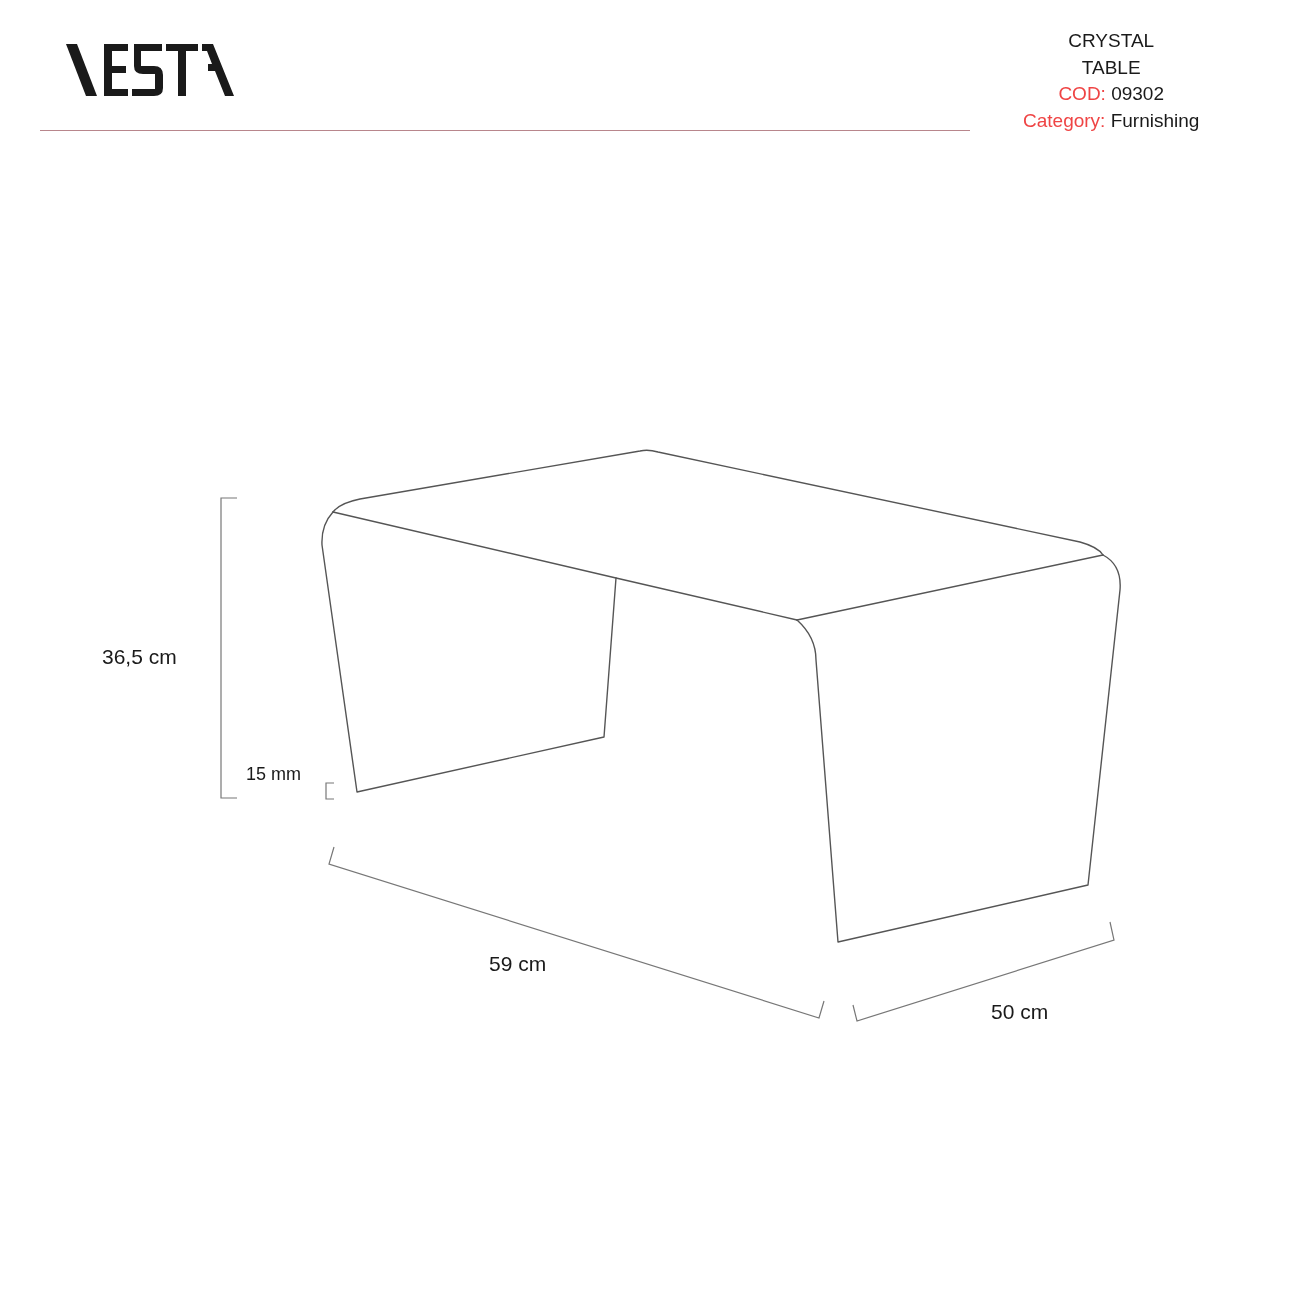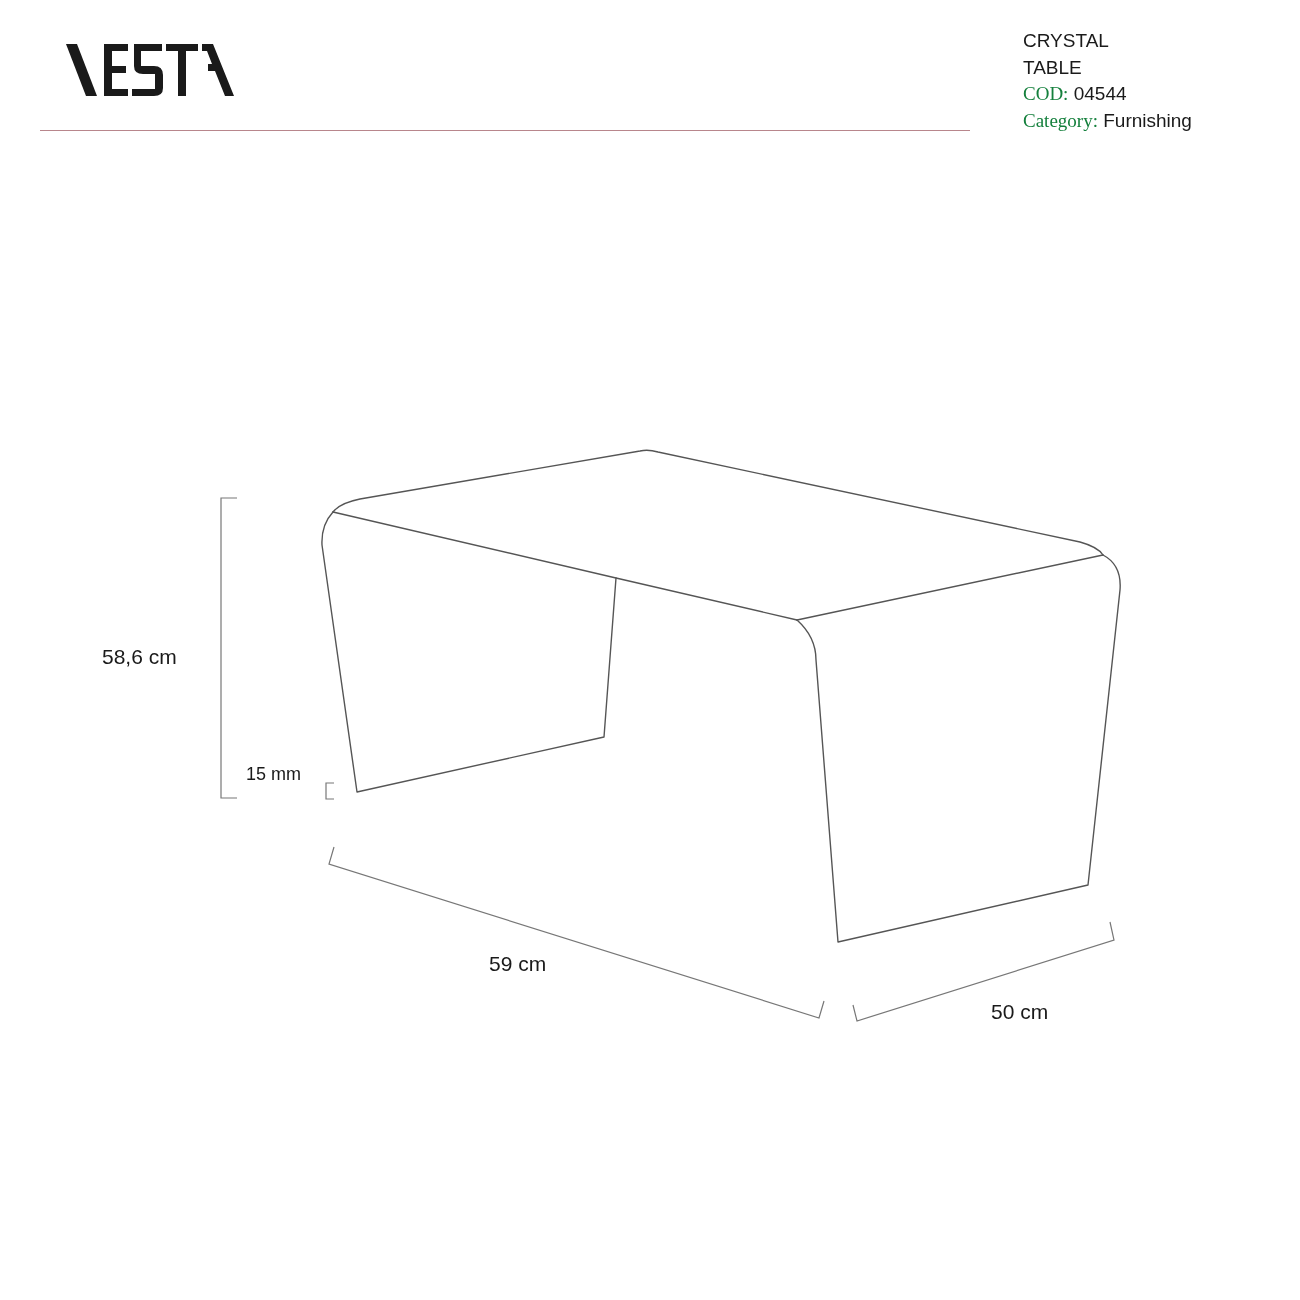--- a/index.html
+++ b/index.html
@@ -30,23 +30,24 @@
       height: 0;
       border-top: 1.5px solid #b8868c;
     }
     .product-info {
       position: absolute;
       left: 1023px;
       top: 28px;
       font-size: 19px;
       line-height: 26.5px;
       color: #1a1a1a;
+      text-align: center;
     }
     .product-info .row { white-space: nowrap; }
-    .product-info .label { color: #15803d; font-family: Liberation Serif, serif; }
+    .product-info .label { color: #ef4444; }
     .drawing {
       position: absolute;
       left: 0;
       top: 0;
       width: 1300px;
       height: 1300px;
     }
     .dim-label {
       position: absolute;
       font-size: 21px;
@@ -71,21 +72,21 @@
   <path d="M136,0 H147 L168,52 H159 L149,27 H142 V20 H146 L141,7 H136 Z" fill="#1a1a1a"></path>
 </svg>
 
 <div class="header-rule"></div>
 
 <div class="product-info">
   <div class="row">CRYSTAL</div>
   <div class="row">TABLE</div>
   <div class="row">
     <span class="label">COD:</span>
-    <span>04544</span>
+    <span>09302</span>
   </div>
   <div class="row">
     <span class="label">Category:</span>
     <span>Furnishing</span>
   </div>
 </div>
 
 <svg class="drawing" viewBox="0 0 1300 1300">
   <g fill="none" stroke="#555555" stroke-width="1.4" stroke-linejoin="round" stroke-linecap="round">
 
@@ -110,16 +111,16 @@
     <path d="M237,498 L221,498 L221,798 L237,798"></path>
 
     <path d="M334,783 L326,783 L326,799 L334,799"></path>
 
     <path d="M334,847 L329,864 L819,1018 L824,1001"></path>
 
     <path d="M853,1005 L857,1021 L1114,940 L1110,922"></path>
   </g>
 </svg>
 
-<div class="dim-label" style="left:102px; top:645px;">58,6 cm</div>
+<div class="dim-label" style="left:102px; top:645px;">36,5 cm</div>
 <div class="dim-label small" style="left:246px; top:764px;">15 mm</div>
 <div class="dim-label" style="left:489px; top:952px;">59 cm</div>
 <div class="dim-label" style="left:991px; top:1000px;">50 cm</div>
 
 </body></html>

